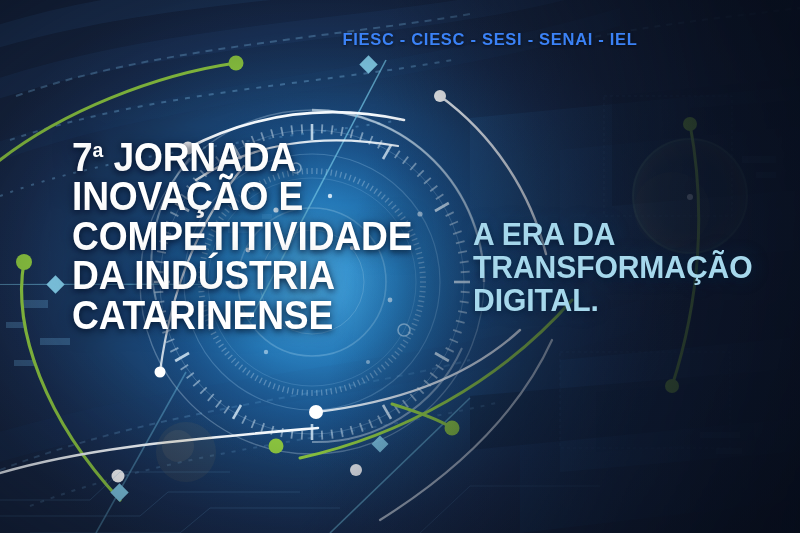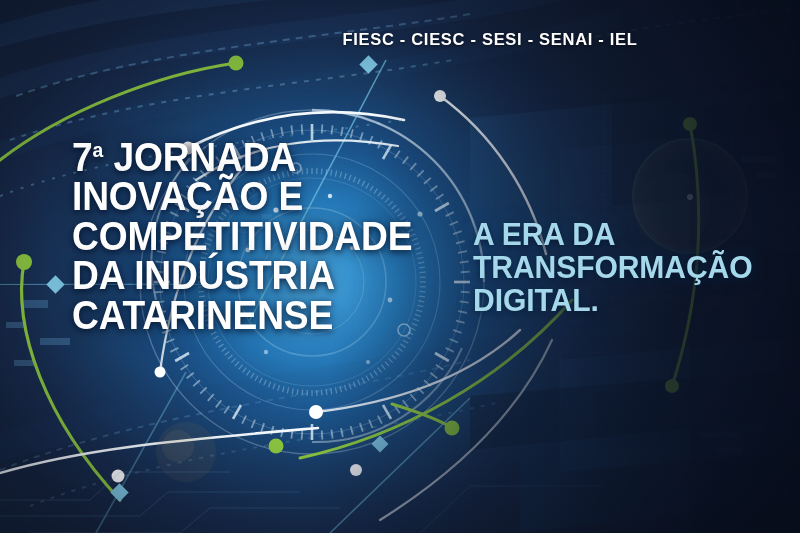--- a/index.html
+++ b/index.html
@@ -43,21 +43,21 @@
 
   
   #art { position: absolute; inset: 0; width: 800px; height: 533px; }
 
   
   #partners {
     position: absolute;
     left: 0; right: 0;
     top: 30px;
     text-align: center;
-    color: #ffffff;
+    color: #3b82f6;
     font-size: 16.5px;
     font-weight: 600;
     letter-spacing: 0.7px;
     text-shadow: 0 1px 3px rgba(0,0,0,0.55);
     white-space: nowrap;
   }
   
   #partners-inner { display:inline-block; transform: translateX(90px); }
 
   #headline {

